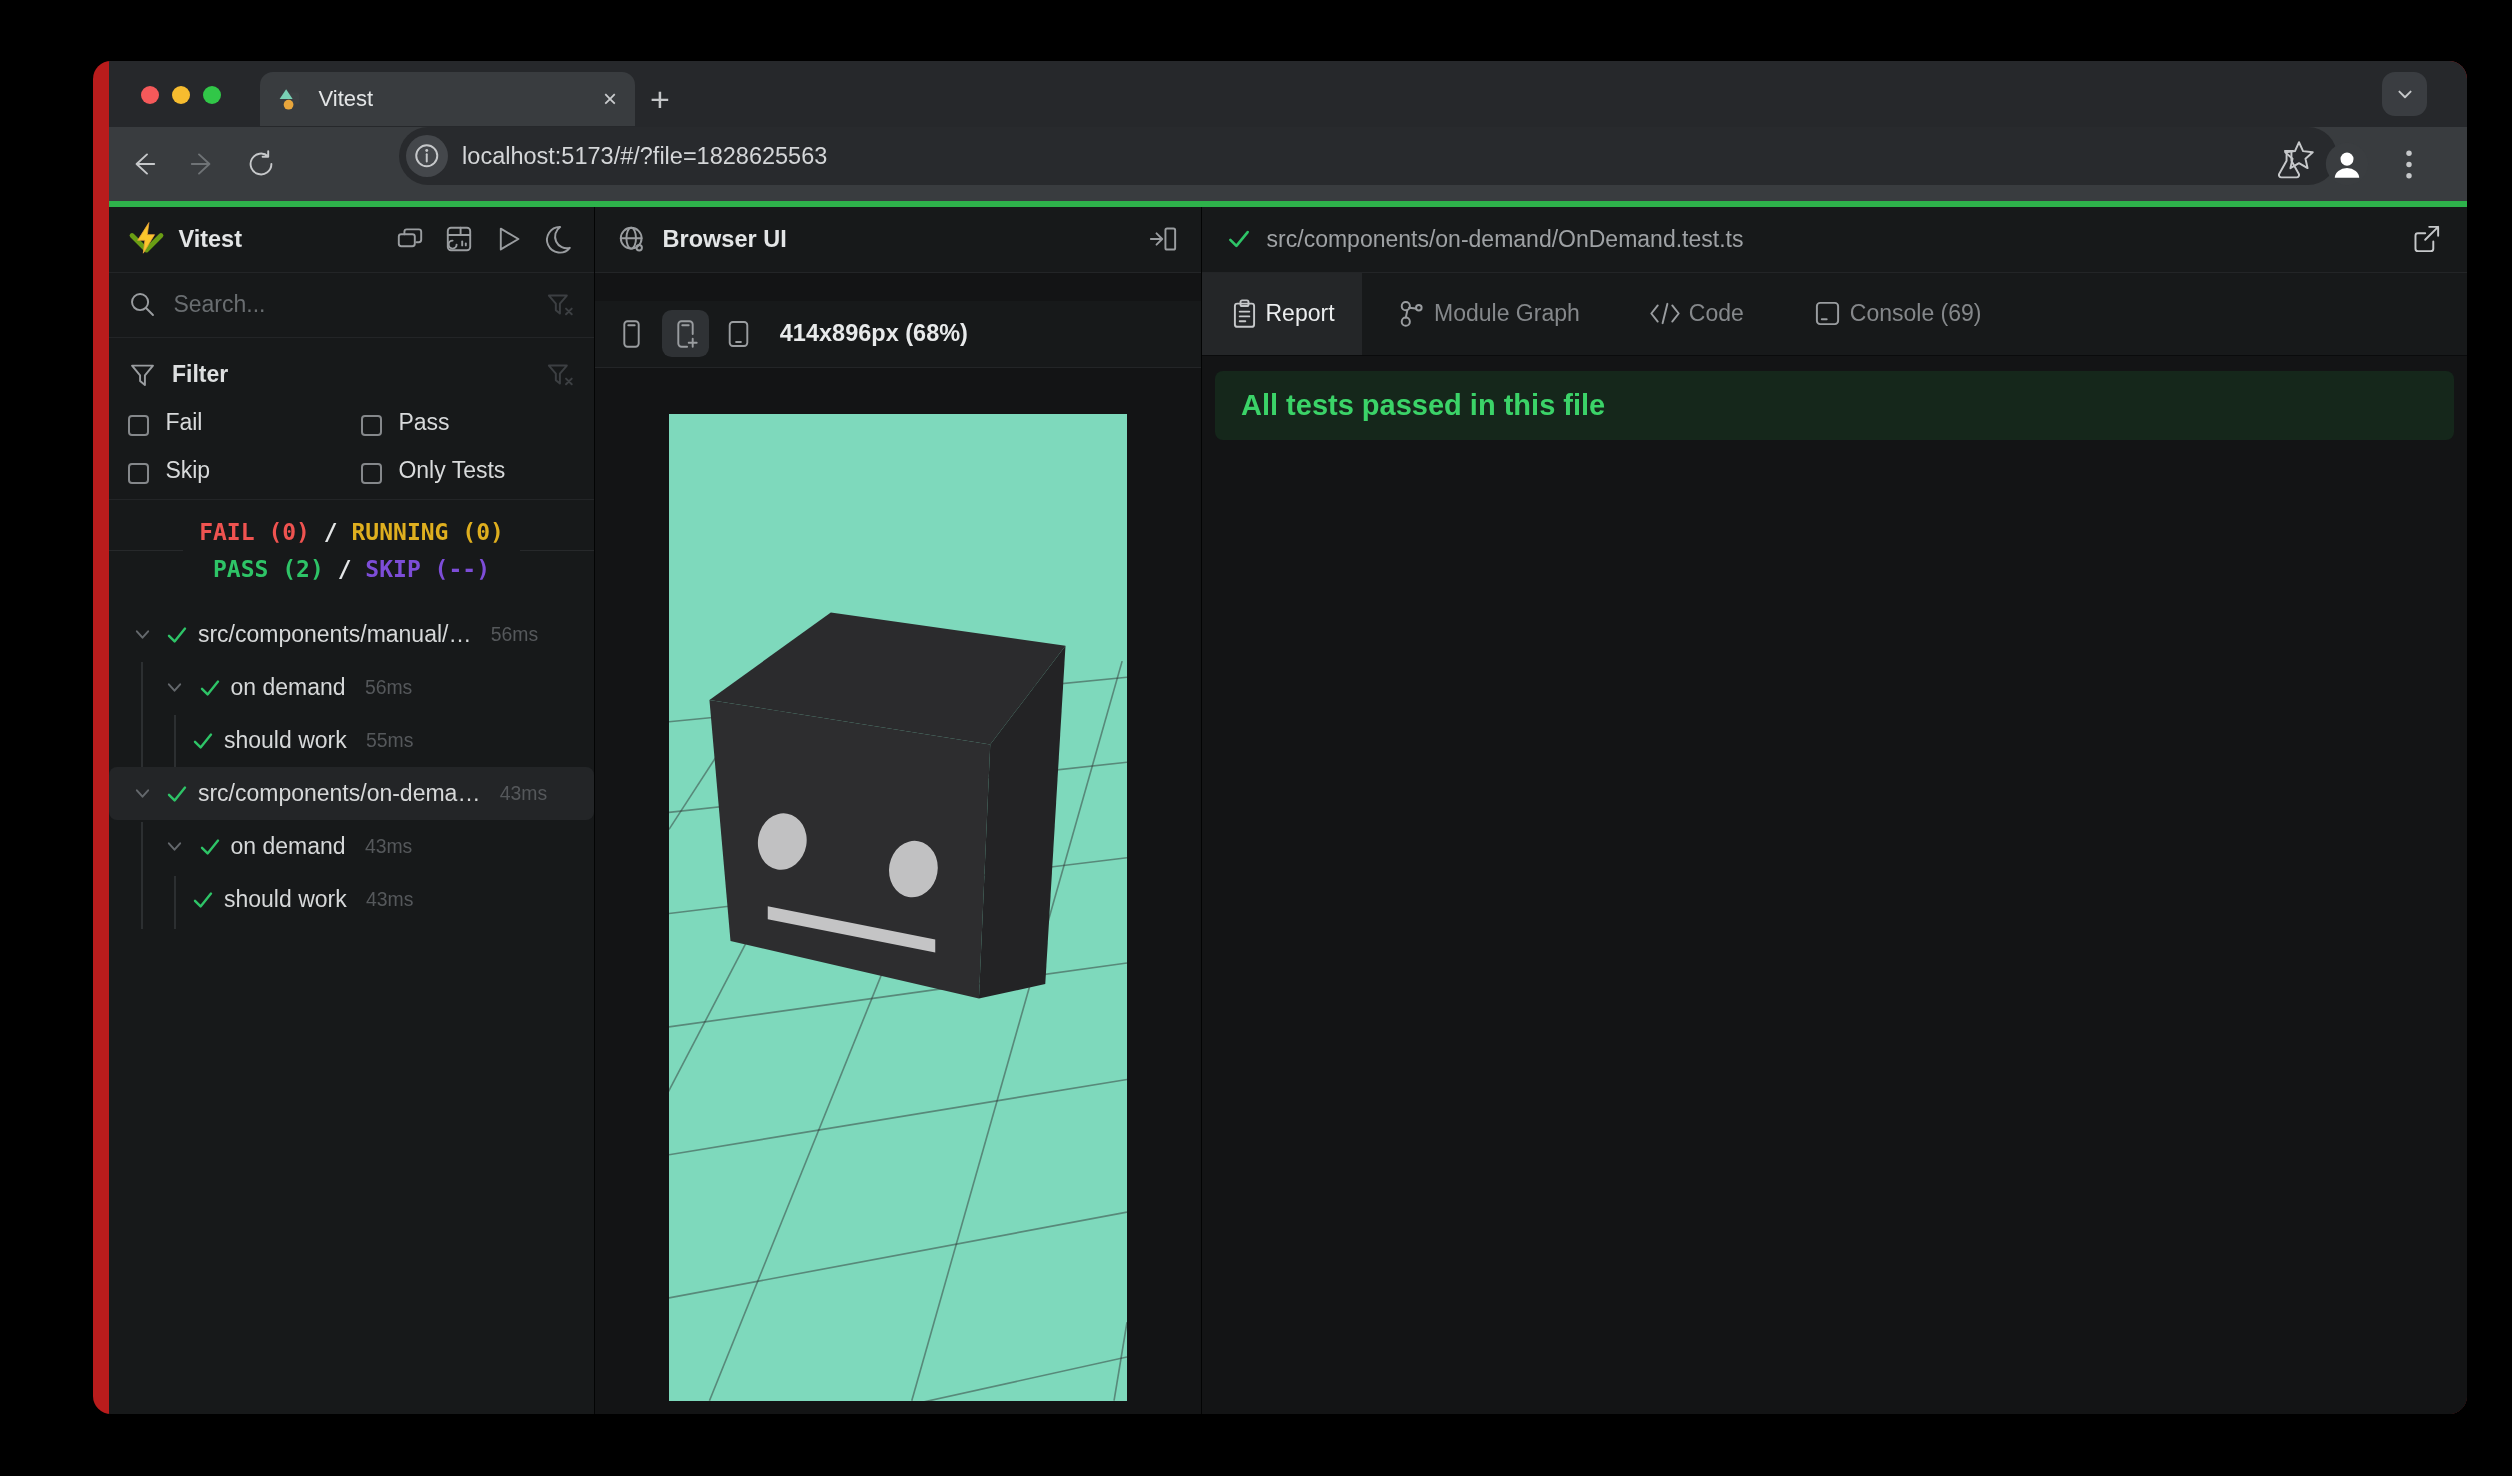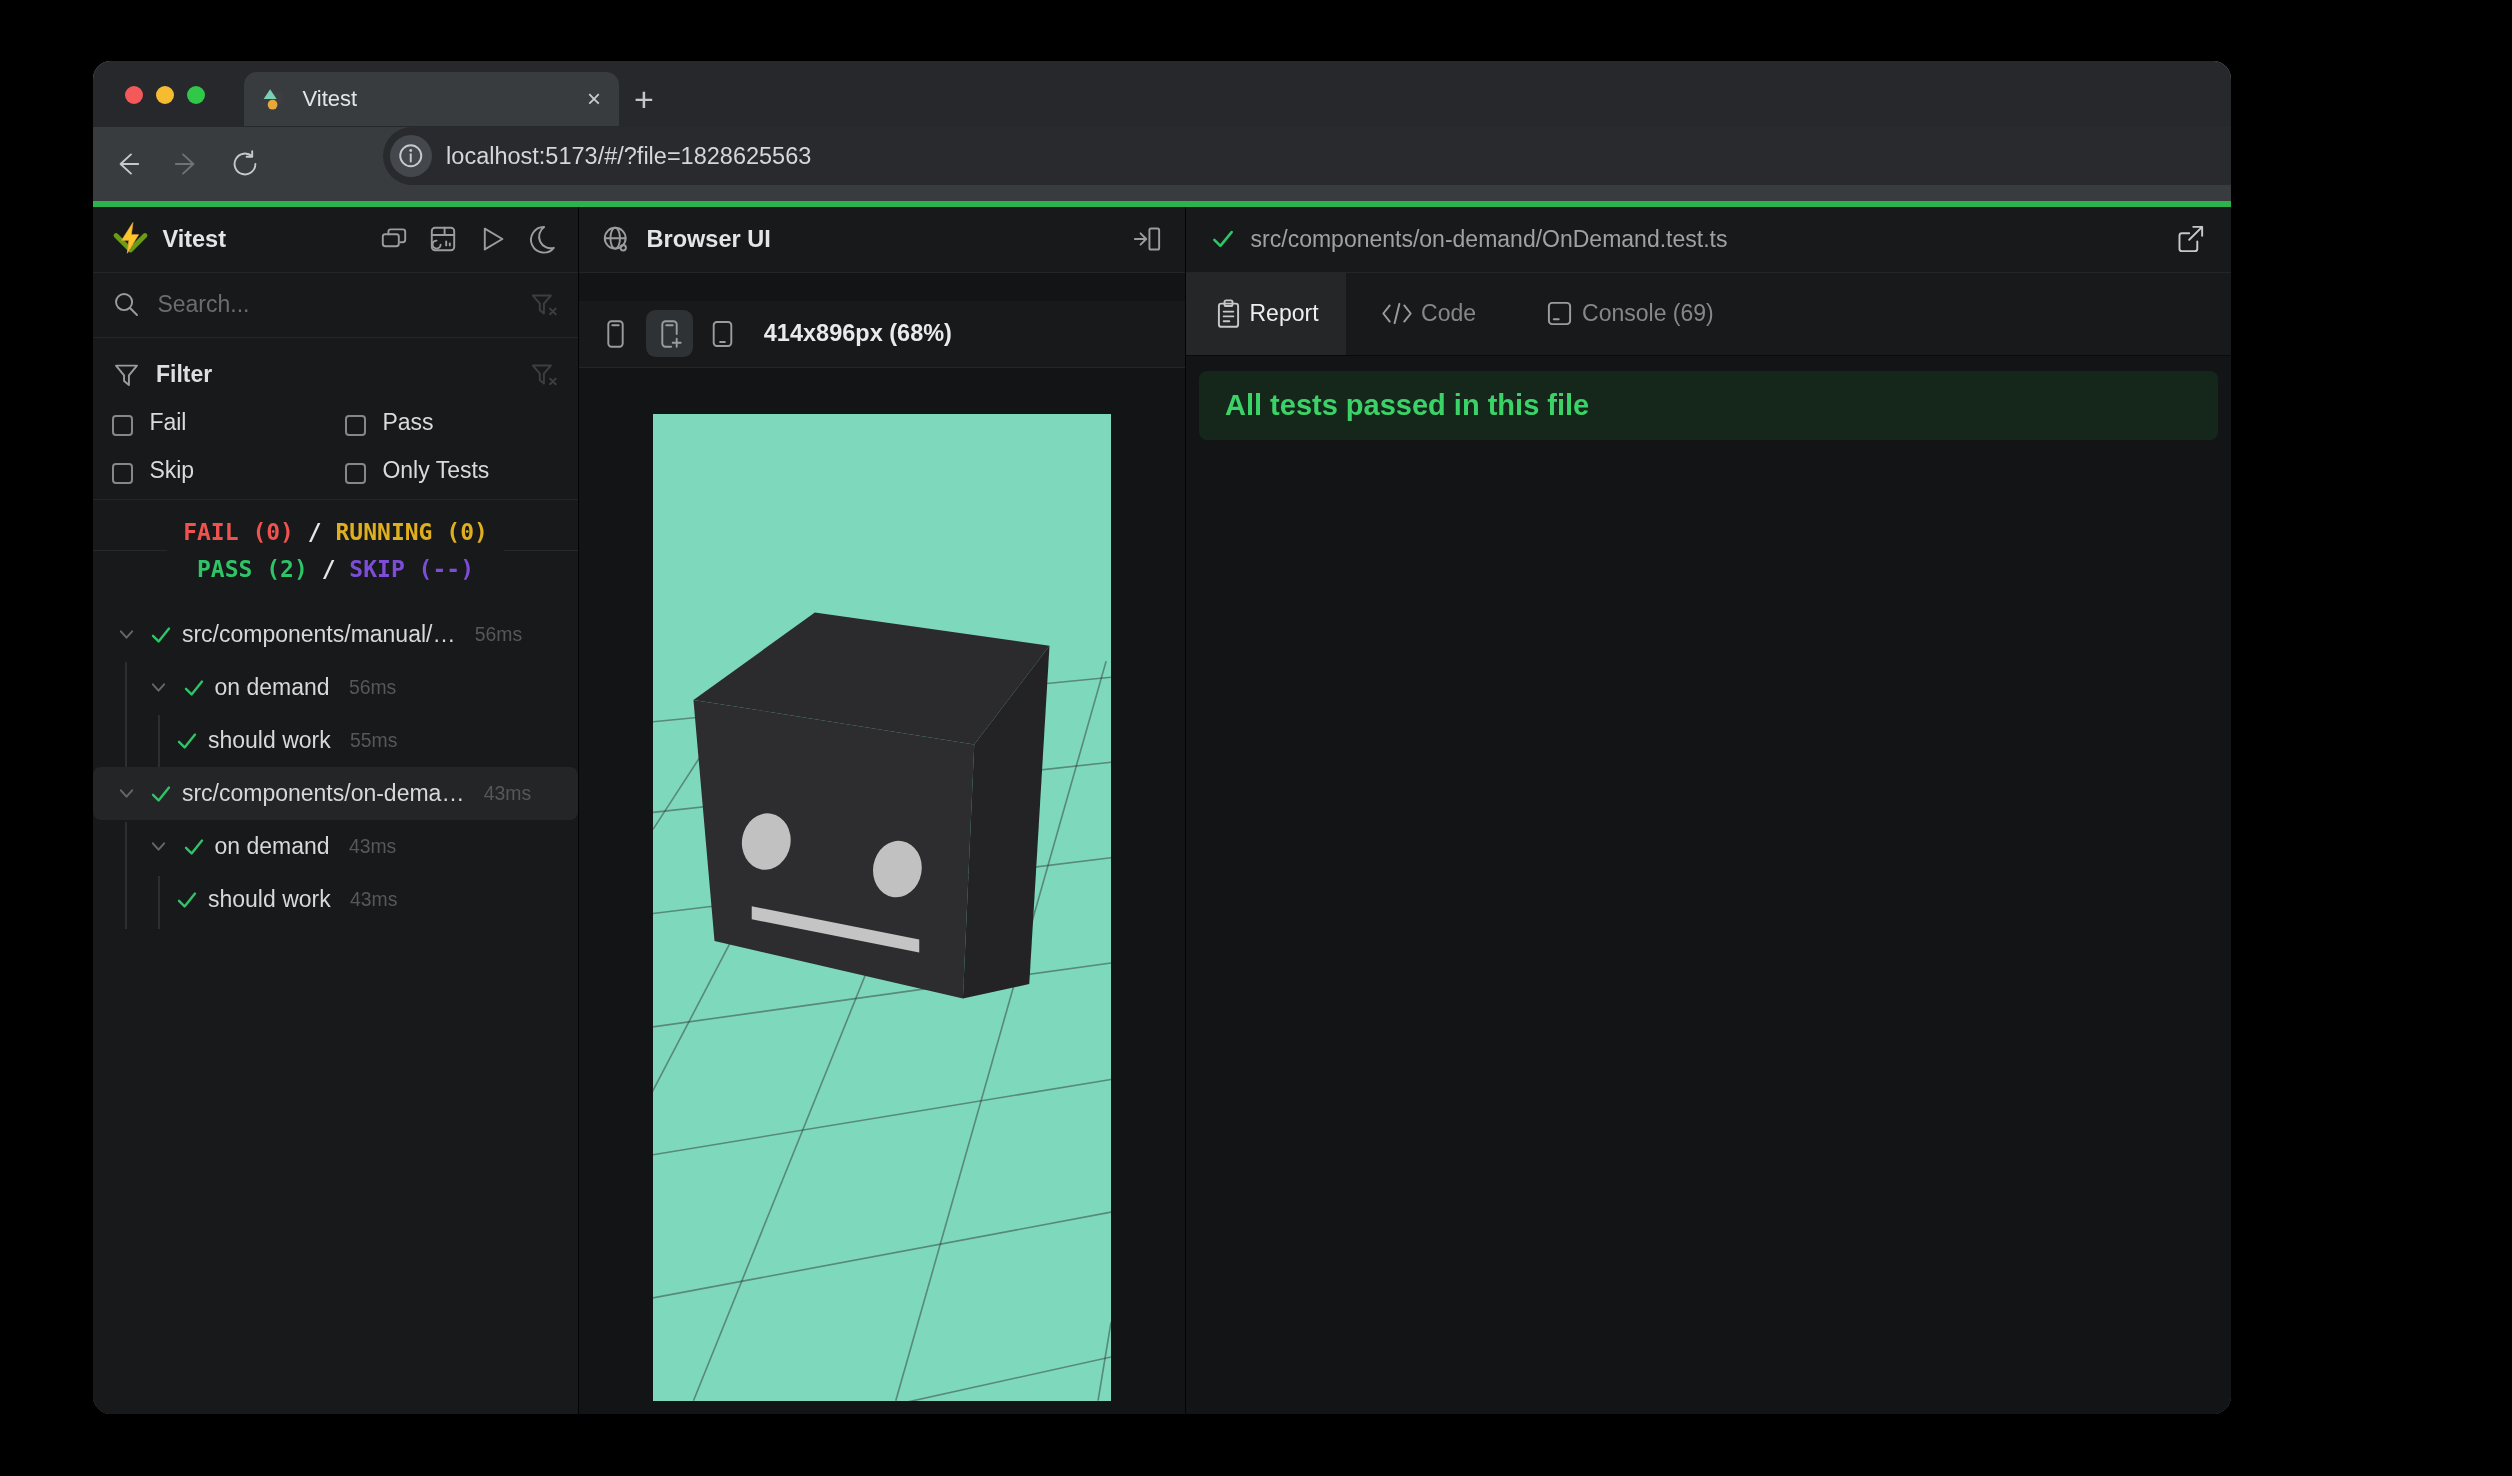--- a/index.html
+++ b/index.html
@@ -2,23 +2,23 @@
 <html style="font-size:13px"><head>
 <meta charset="utf-8">
 <title>Vitest UI</title>
 <style>
   * { margin:0; padding:0; box-sizing:border-box; }
   html,body { background:#000; }
   body { font-family:"Liberation Sans", sans-serif; -webkit-font-smoothing:antialiased; }
   .stage { position:relative; width:2512px; height:1476px; background:#000; overflow:hidden; }
 
   
-  .window { position:absolute; left:93px; top:61px; width:2138px; height:1353px;
-            background:#a3a3a3; border-radius:18px; overflow:hidden;
-            box-shadow:0 36px 113px rgba(0,0,0,.85); }
+  .window { position:absolute; left:93px; top:61px; width:2374px; height:1353px;
+            background:#b91c1c; border-radius:18px; overflow:hidden;
+            box-shadow:0 36px 113px rgba(0,0,0,.85);padding-left:16px; }
 
   
   .tabstrip { position:relative; height:66px; background:#26282b; }
   .lights { position:absolute; left:32px; top:25px; display:flex; gap:13px; }
   .light { width:18px; height:18px; border-radius:50%; }
   .light.red{ background:#f4595a; } .light.yellow{ background:#f6bc2f; } .light.green{ background:#31c748; }
   .tab { position:absolute; left:151px; top:11.3px; width:375px; height:54px; background:#393c3f;
          border-radius:13px 13px 0 0; display:flex; align-items:center; padding:0 18px; }
   .tab-title { color:#e3e5e6; font-size:22px; margin-left:14.6px; flex:1; }
   .tab-close { color:#c9cbcd; font-size:24px; line-height:1; cursor:default; }
@@ -456,20 +456,29 @@
             <svg width="29" height="32" viewBox="0 0 36 40">
               <rect x="6" y="7" width="24" height="29" rx="3" class="ico ico-bright"></rect>
               <rect x="13" y="3" width="10" height="7" rx="2" class="ico ico-bright"></rect>
               <line x1="12" y1="17" x2="24" y2="17" class="ico ico-bright"></line>
               <line x1="12" y1="23" x2="24" y2="23" class="ico ico-bright"></line>
               <line x1="12" y1="29" x2="19" y2="29" class="ico ico-bright"></line>
             </svg>
             <span>Report</span>
           </div>
           <div class="rtab">
+            <svg width="31" height="31" viewBox="0 0 38 38">
+              <circle cx="12" cy="10" r="5" class="ico"></circle>
+                <circle cx="12" cy="29" r="5" class="ico"></circle>
+                <circle cx="28" cy="12" r="3.4" class="ico"></circle>
+              <path d="M14 14.5 L12 24 M16 12 l8.4 0.8" class="ico"></path>
+            </svg>
+            <span>Module Graph</span>
+          </div>
+          <div class="rtab">
             <svg width="34" height="29" viewBox="0 0 42 36">
               <path d="M12 8 L4 18 L12 28 M30 8 L38 18 L30 28 M24 6 L18 30" class="ico"></path>
             </svg>
             <span>Code</span>
           </div>
           <div class="rtab">
             <svg width="31" height="31" viewBox="0 0 38 38">
               <rect x="6" y="6" width="26" height="26" rx="4" class="ico"></rect>
                 <line x1="12" y1="26" x2="18" y2="26" class="ico"></line>
             </svg>

